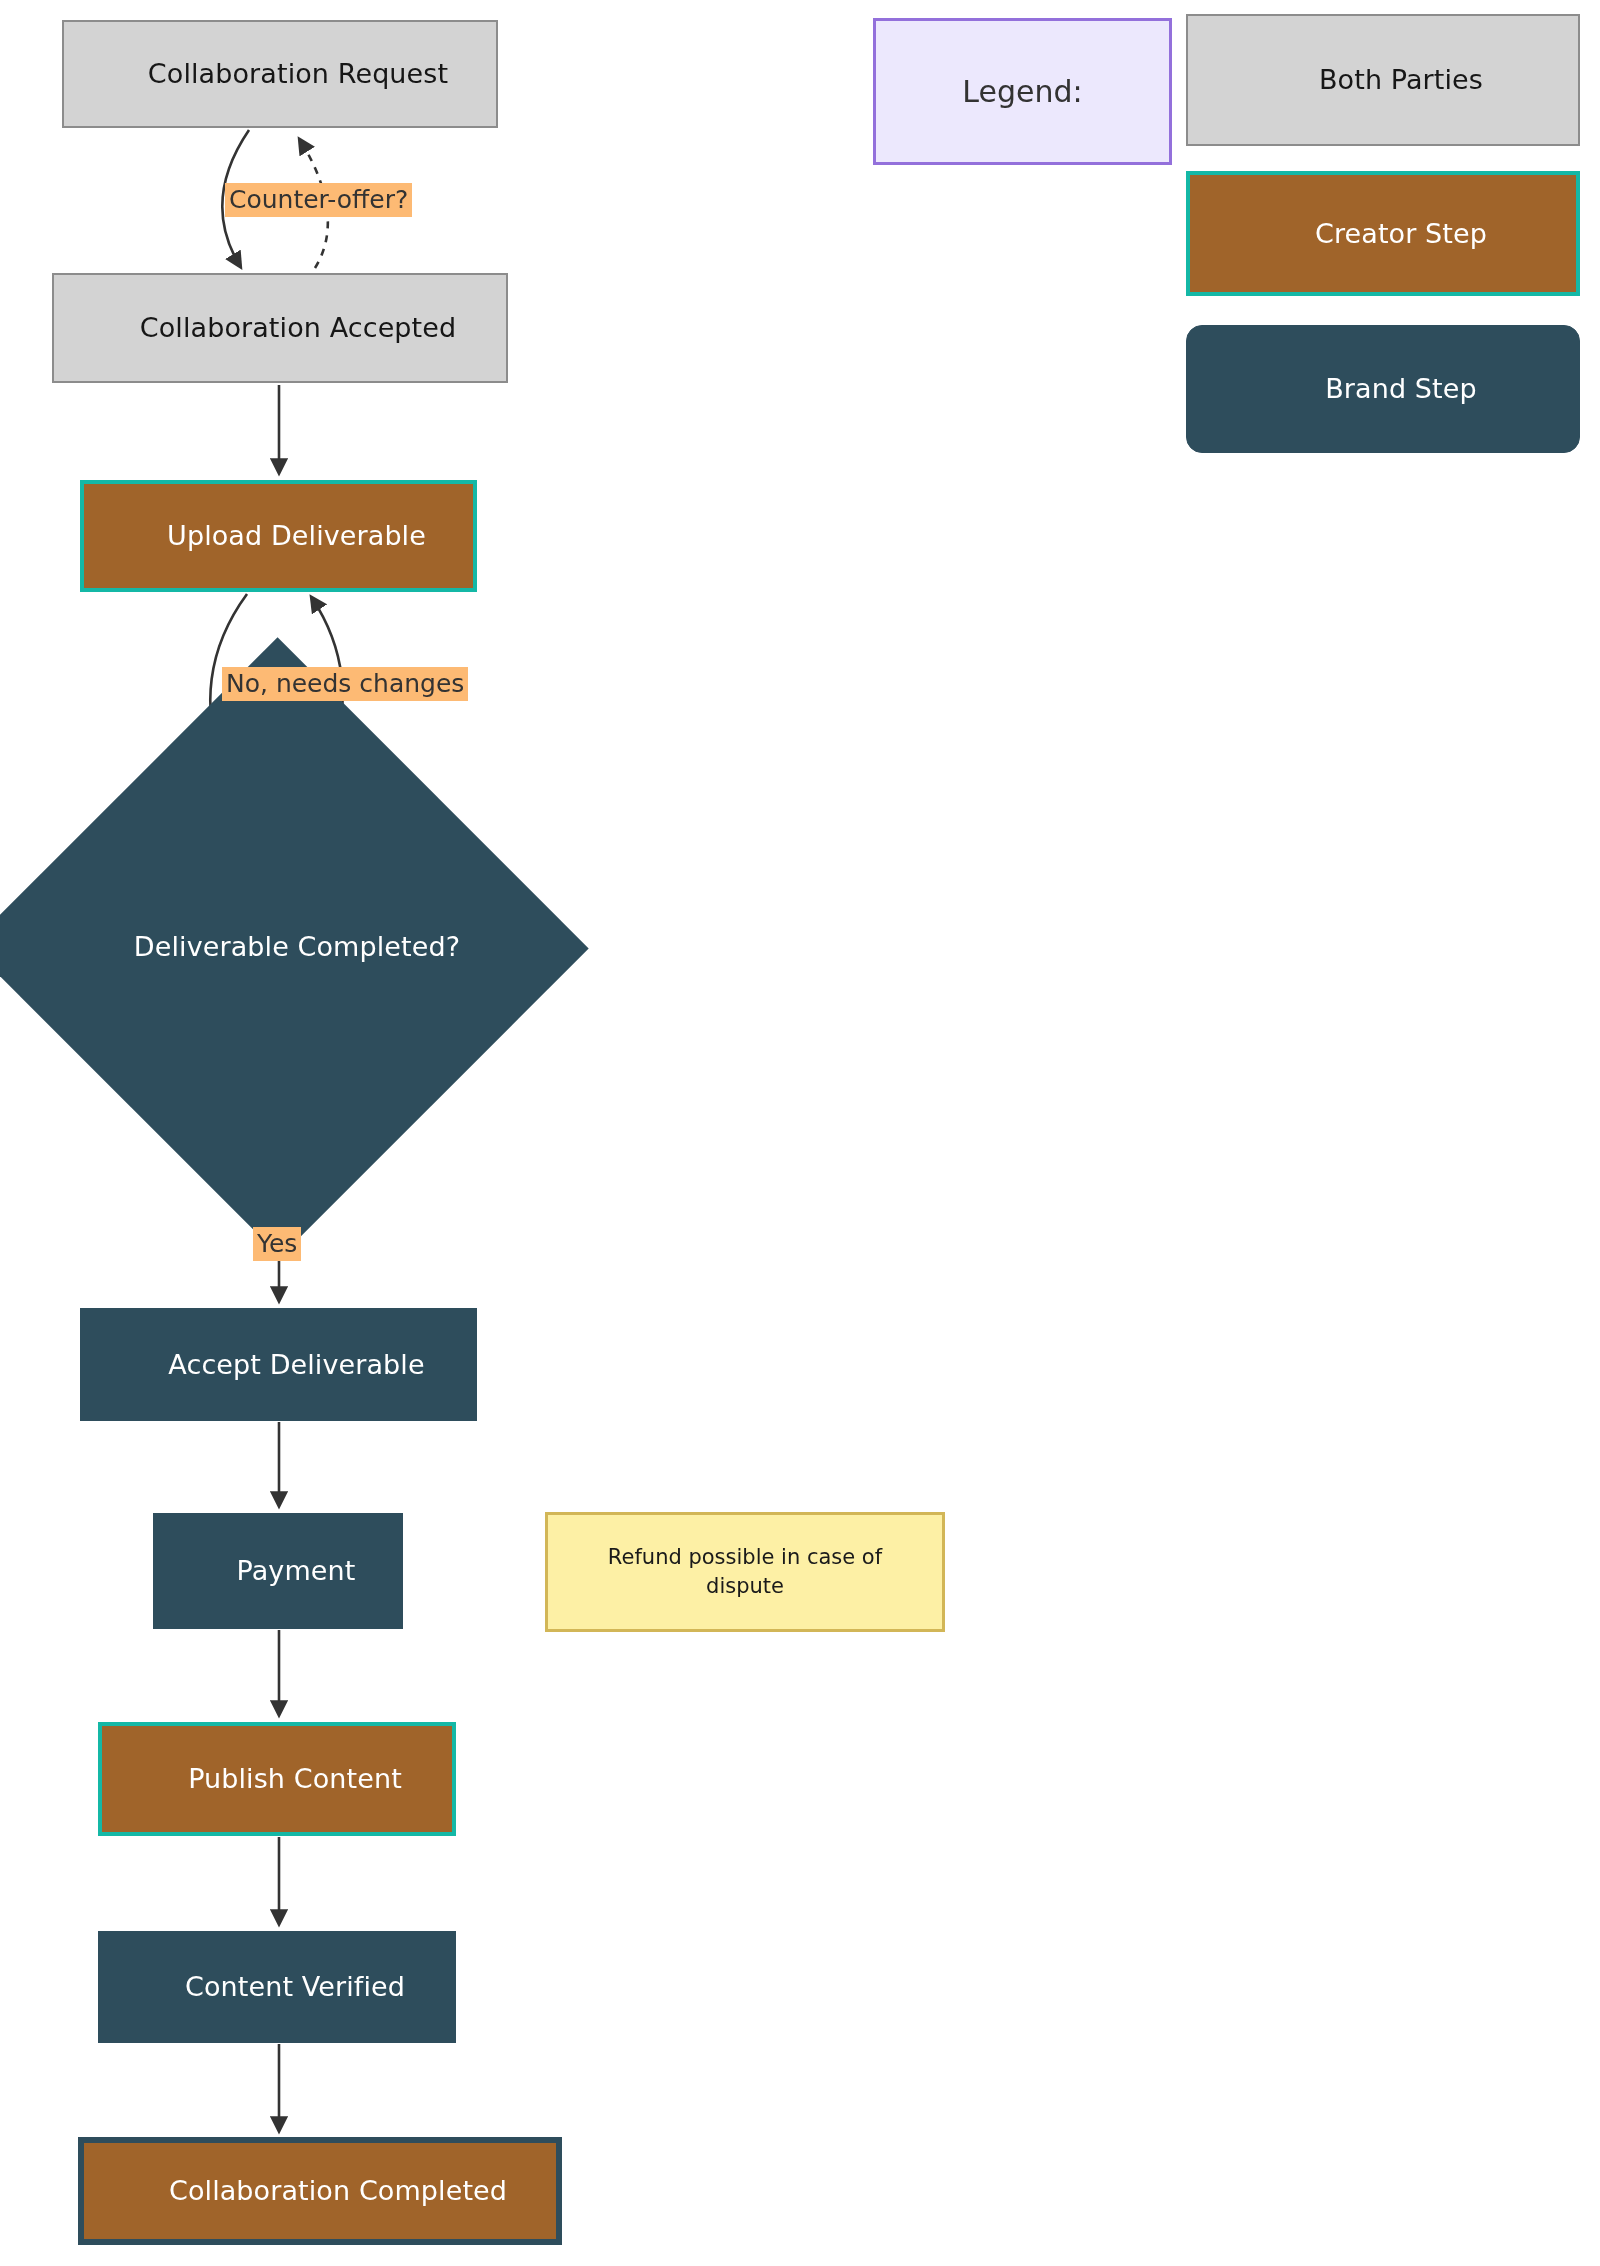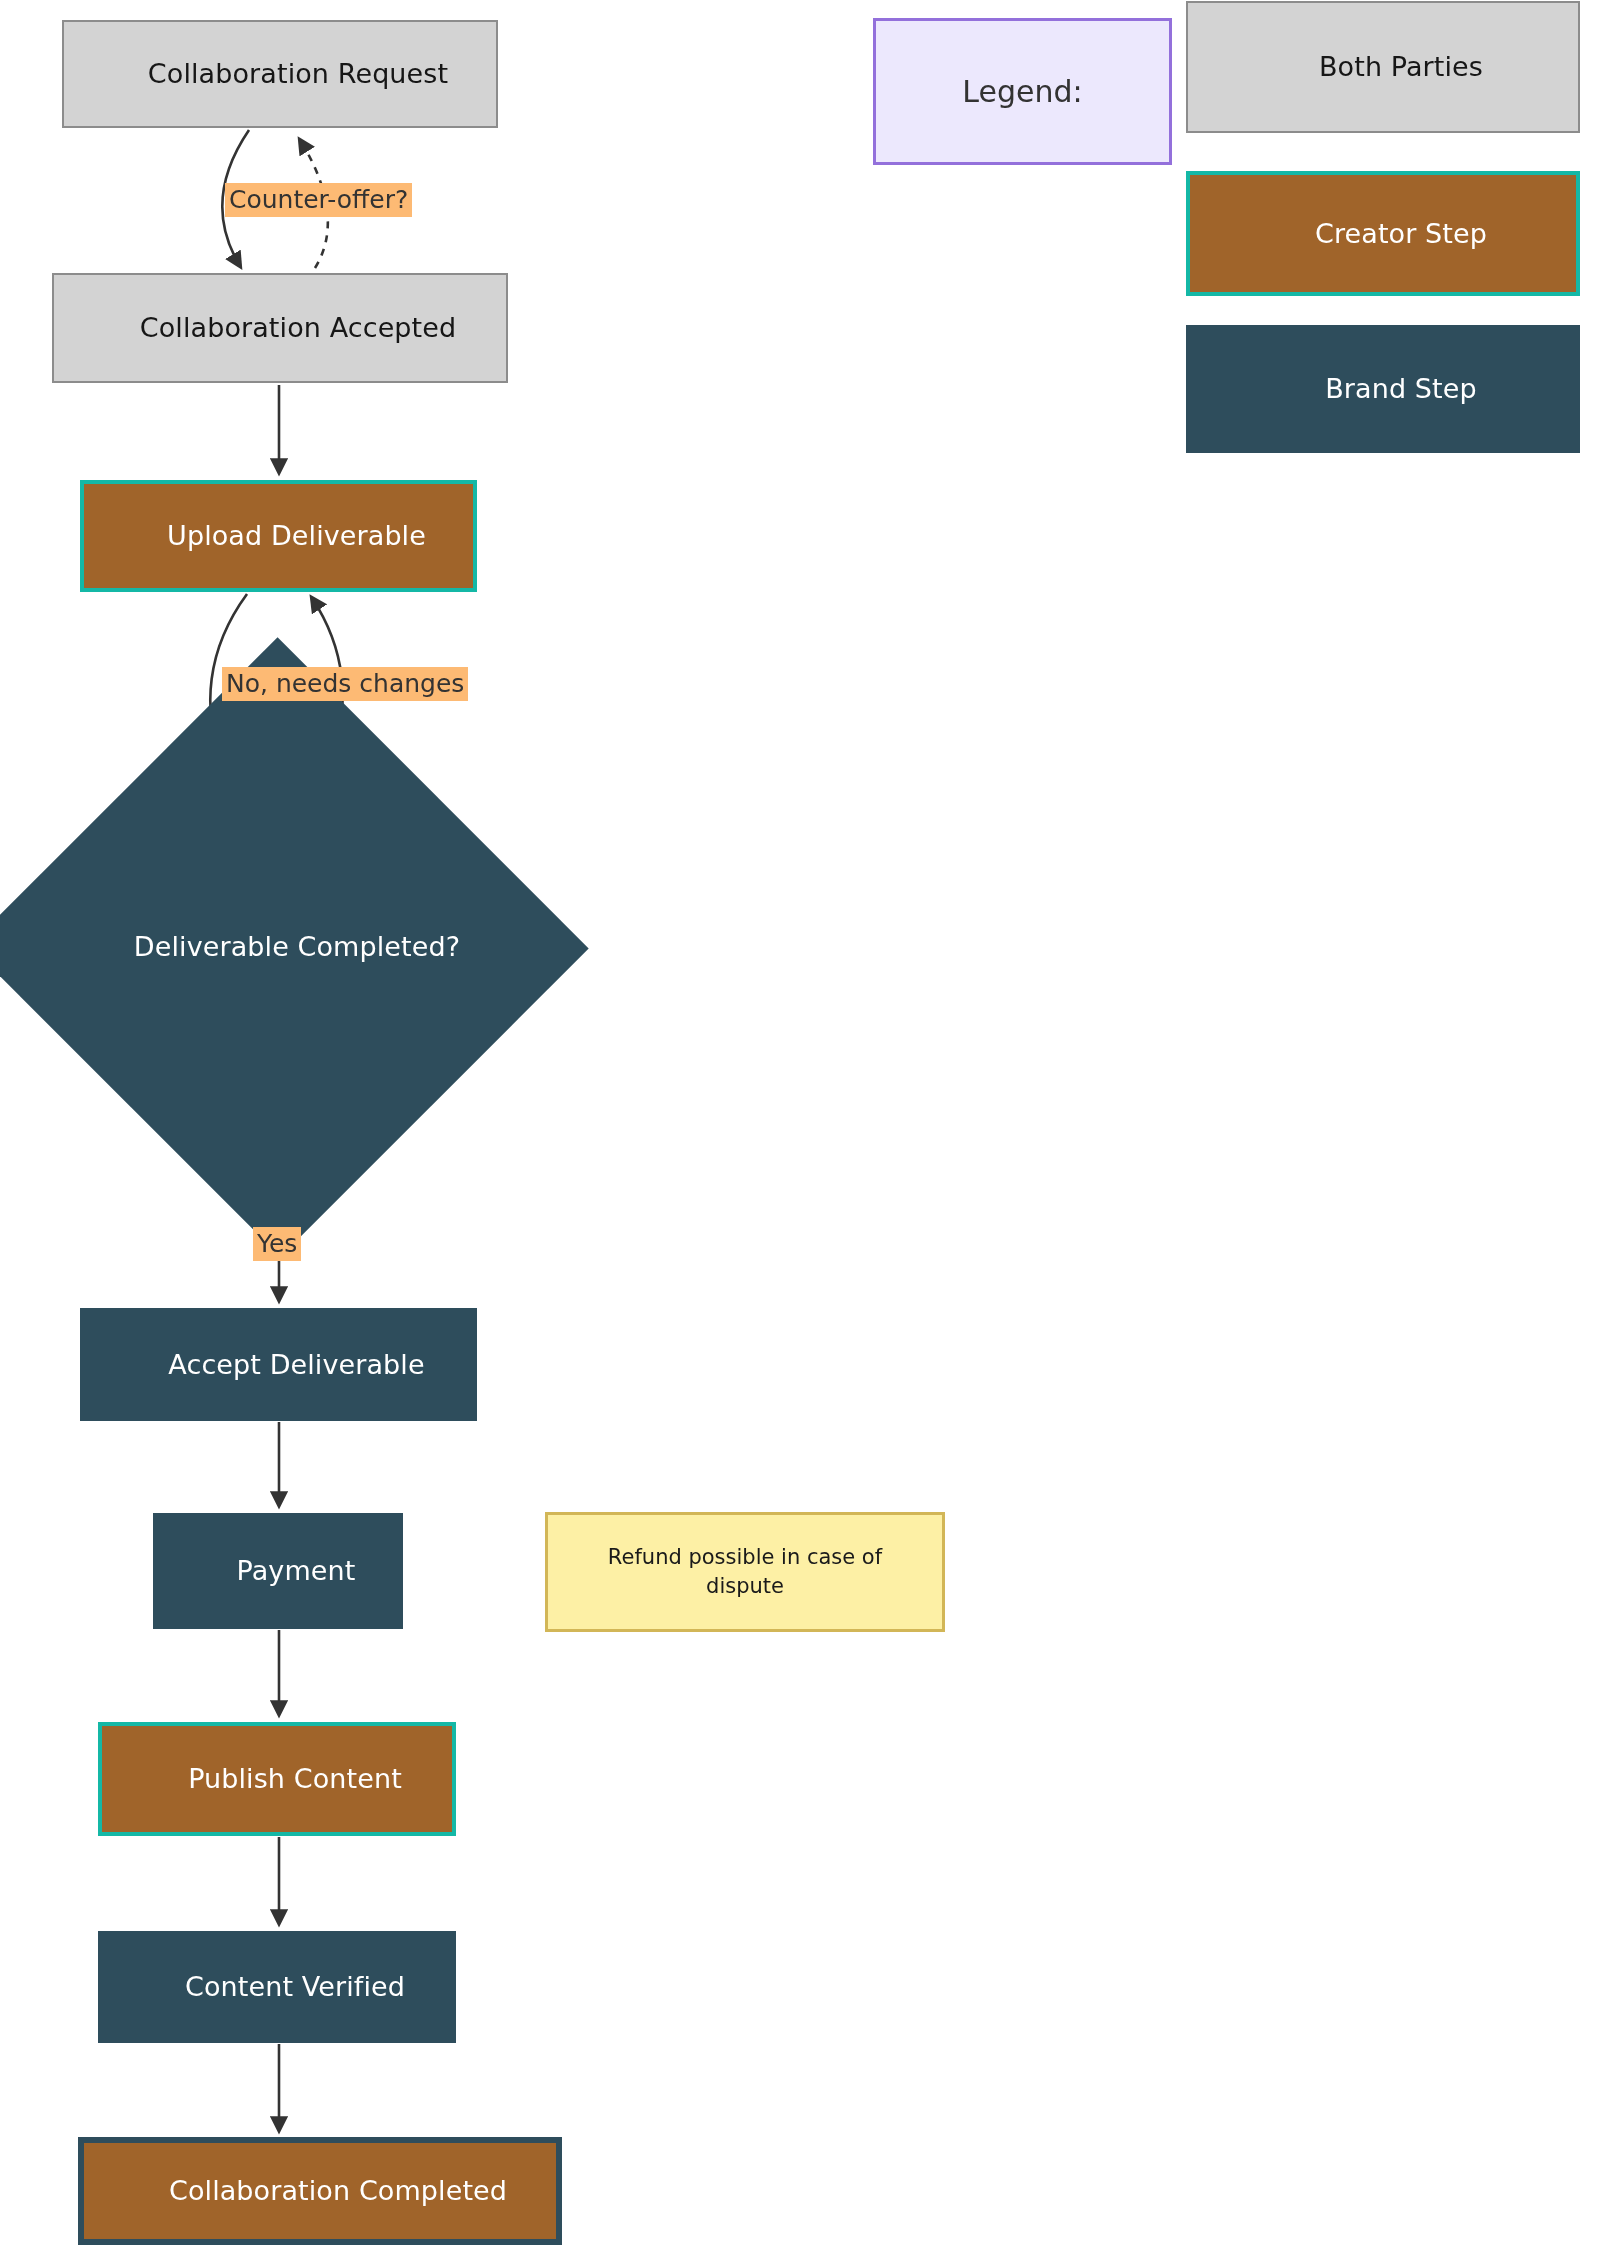--- a/index.html
+++ b/index.html
@@ -138,25 +138,25 @@
   <div class="edge-label" style="left:225px;top:183px;">Counter-offer?</div>
 
   <div class="edge-label" style="left:222px;top:667px;">No, needs changes</div>
 
   <div class="edge-label" style="left:253px;top:1227px;">Yes</div>
 
   <div class="note" style="left:545px;top:1512px;width:400px;height:120px;">Refund possible in case of dispute</div>
 
   <div class="legend-title" style="left:873px;top:18px;width:299px;height:147px;">Legend:</div>
 
-  <div class="node node-both" style="left:1186px;top:1px;width:394px;height:132px;">
+  <div class="node node-both" style="left:1186px;top:14px;width:394px;height:132px;">
     <span>Both Parties</span>
   </div>
 
   <div class="node node-creator" style="left:1186px;top:171px;width:394px;height:125px;">
     <span>Creator Step</span>
   </div>
 
-  <div class="node node-brand" style="left:1186px;top:325px;width:394px;height:128px;">
+  <div class="node node-brand" style="left:1186px;top:325px;width:394px;height:128px;border-radius:16px;">
     <span>Brand Step</span>
   </div>
 
 </div>
 
 </body></html>

